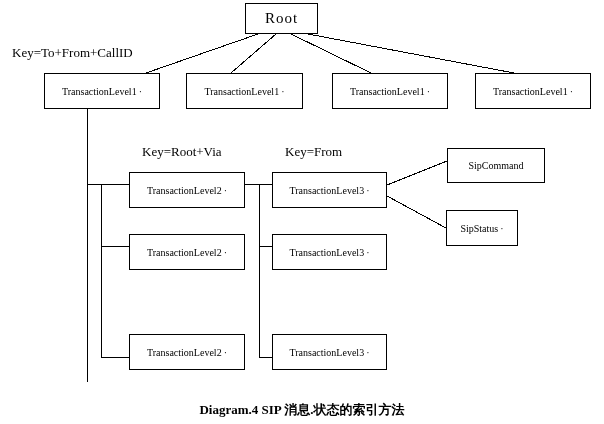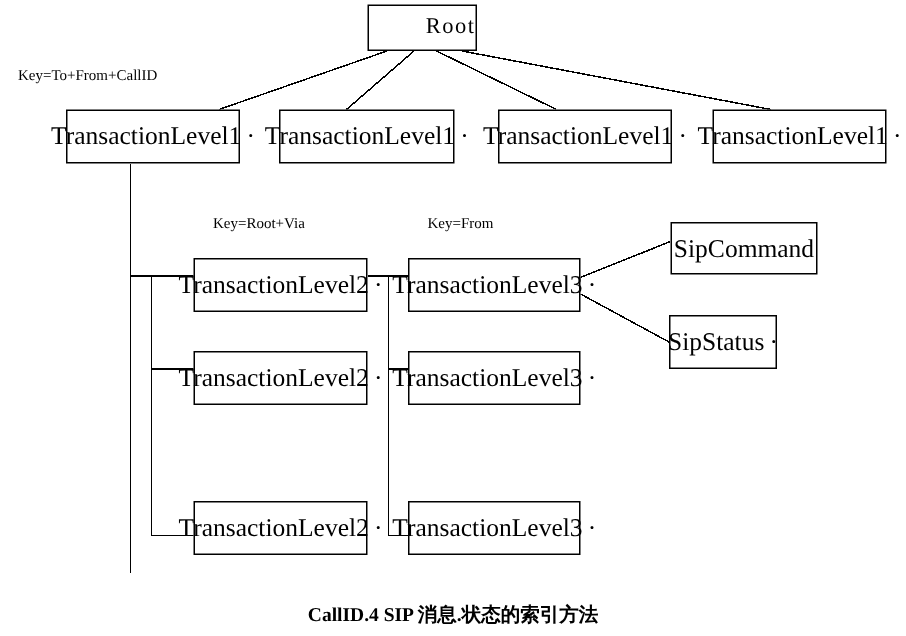--- a/index.html
+++ b/index.html
@@ -11,26 +11,26 @@
     overflow:hidden;
   }
   #wires{position:absolute;left:0;top:0;width:604px;height:424px;}
   #wires line{stroke:var(--ink,#000);stroke-width:1;shape-rendering:crispEdges;}
   .box{
     position:absolute;
     border:1px solid var(--ink,#000);
     background:var(--bg,#fff);
     display:flex;align-items:center;justify-content:center;
     box-sizing:border-box;
-    font-size:17px;
+    font-size:10px;
     white-space:nowrap;
   }
-  .box.root{font-size:15px;letter-spacing:1px;justify-content:flex-end;}
+  .box.root{font-size:15px;letter-spacing:1px;}
   .keylabel{
-    position:absolute;font-size:10px;white-space:nowrap;
+    position:absolute;font-size:13px;white-space:nowrap;
   }
   .caption{
     position:absolute;left:0;top:401px;width:604px;
     text-align:center;font-weight:bold;font-size:13px;
     font-family:"Liberation Serif","DejaVu Sans",serif;
     white-space:nowrap;
   }
 </style>
 </head>
 <body>
@@ -102,15 +102,15 @@
     <span>TransactionLevel3 ·</span>
   </div>
 
   <div class="box" style="left:446px;top:210px;width:72px;height:36px">
     <span>SipStatus ·</span>
   </div>
   <div class="box" style="left:447px;top:148px;width:98px;height:35px">
     <span>SipCommand</span>
   </div>
 
-  <div class="caption">CallID.4 SIP 消息.状态的索引方法</div>
+  <div class="caption">Diagram.4 SIP 消息.状态的索引方法</div>
 
 </div>
 
 </body></html>

